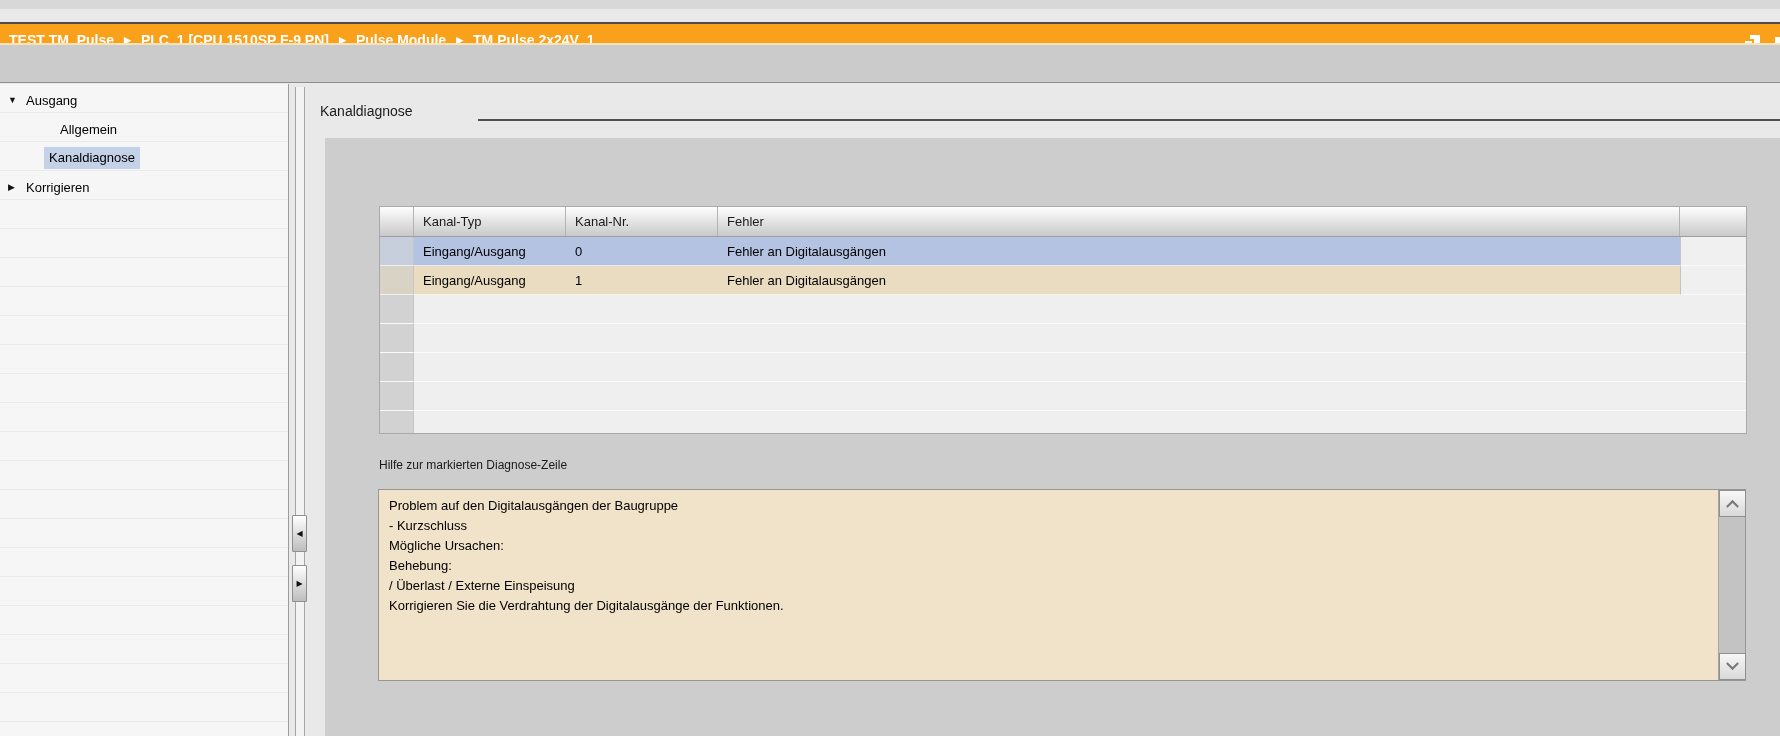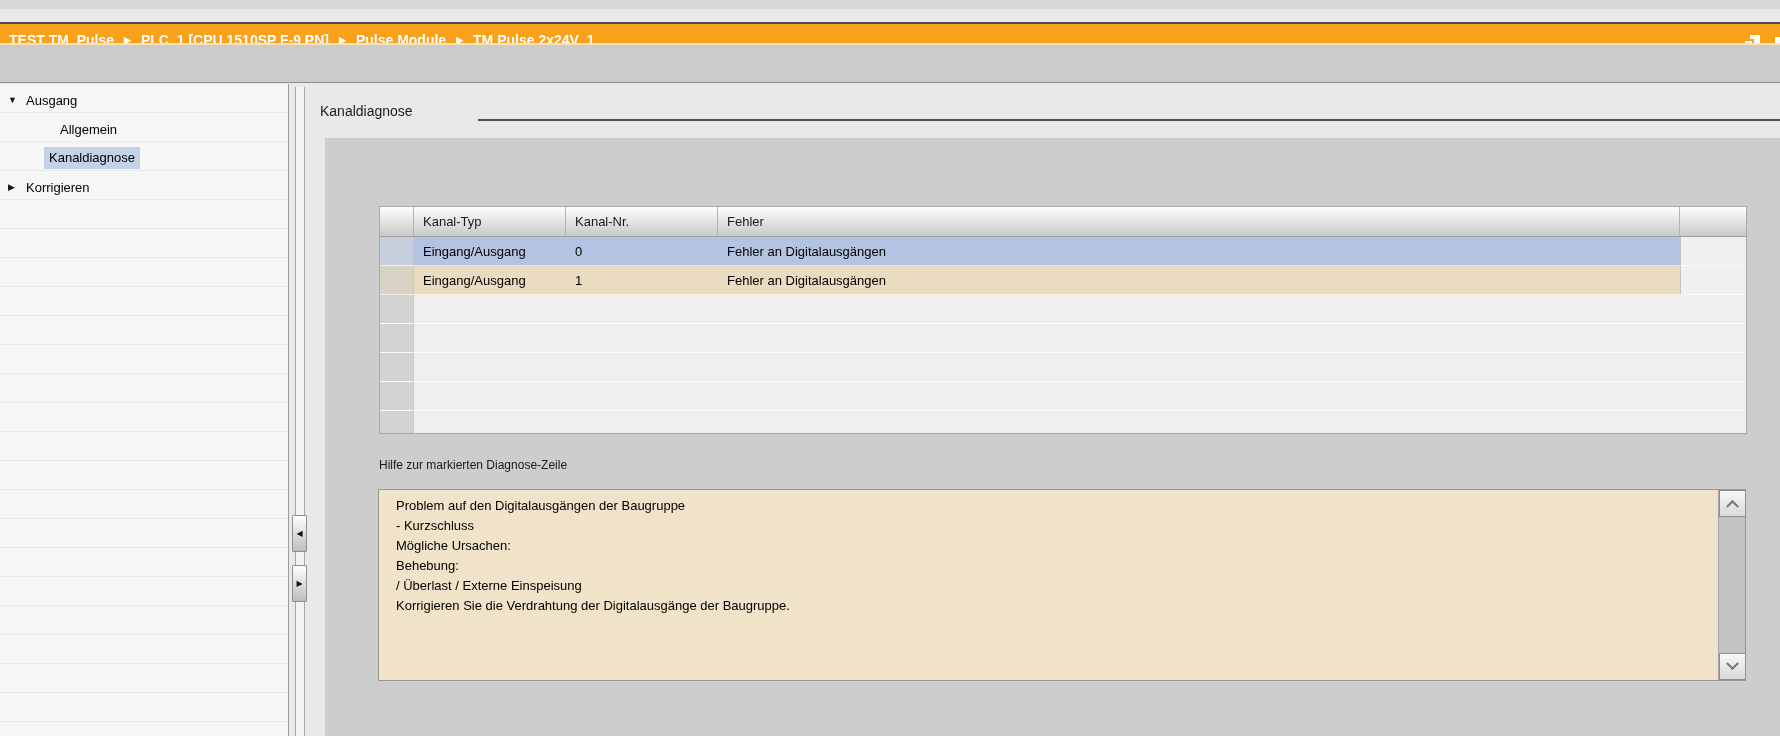--- a/index.html
+++ b/index.html
@@ -83,21 +83,21 @@
   .row-warning .cell { background:#e9dcc1; border-bottom:1px solid rgba(255,255,255,.65); }
   .row-warning .cell.selector { background:#d9d3c5; border-right:1px solid #c6c6c6; }
   .row-warning .cell.tail { background:#f0f0f0; border-left:1px solid #c4c4c4; }
   .row-empty .cell { background:#efefef; border-bottom:1px solid #fbfbfb; }
   .row-empty .cell.selector { background:#d2d2d2; border-right:1px solid #c6c6c6; }
 
   
   .help-label { position:absolute; left:379px; top:458px; font-size:12px; color:#1a1a1a; }
   .help-box {
     position:absolute; left:378px; top:489px; width:1368px; height:192px;
-    background:#f1e3c9; border:1px solid #969696;padding-left:7px;
+    background:#f1e3c9; border:1px solid #969696;
   }
   .help-text { padding:6px 36px 6px 10px; line-height:20px; }
   .help-scroll {
     position:absolute; top:0; right:0; width:27px; height:100%;
     background:#c3c3c3; border-left:1px solid #a5a5a5;
   }
   .scroll-btn {
     position:absolute; left:0; width:27px; height:27px;
     background:linear-gradient(#f7f7f7,#d9d9d9); border:1px solid #8f8f8f;
     display:flex; align-items:center; justify-content:center; cursor:pointer;
@@ -229,21 +229,21 @@
 
   <div class="help-label">Hilfe zur markierten Diagnose-Zeile</div>
 
   <div class="help-box">
     <div class="help-text">
       <div>Problem auf den Digitalausgängen der Baugruppe</div>
       <div> - Kurzschluss</div>
       <div>Mögliche Ursachen:</div>
       <div>Behebung:</div>
       <div> / Überlast / Externe Einspeisung</div>
-      <div>Korrigieren Sie die Verdrahtung der Digitalausgänge der Baugruppe.</div>
+      <div>Korrigieren Sie die Verdrahtung der Digitalausgänge der Funktionen.</div>
     </div>
     <div class="help-scroll">
       <div class="scroll-btn top-pos">
         <span class="chev up"></span>
       </div>
       <div class="scroll-btn bottom-pos">
         <span class="chev down"></span>
       </div>
     </div>
   </div>

